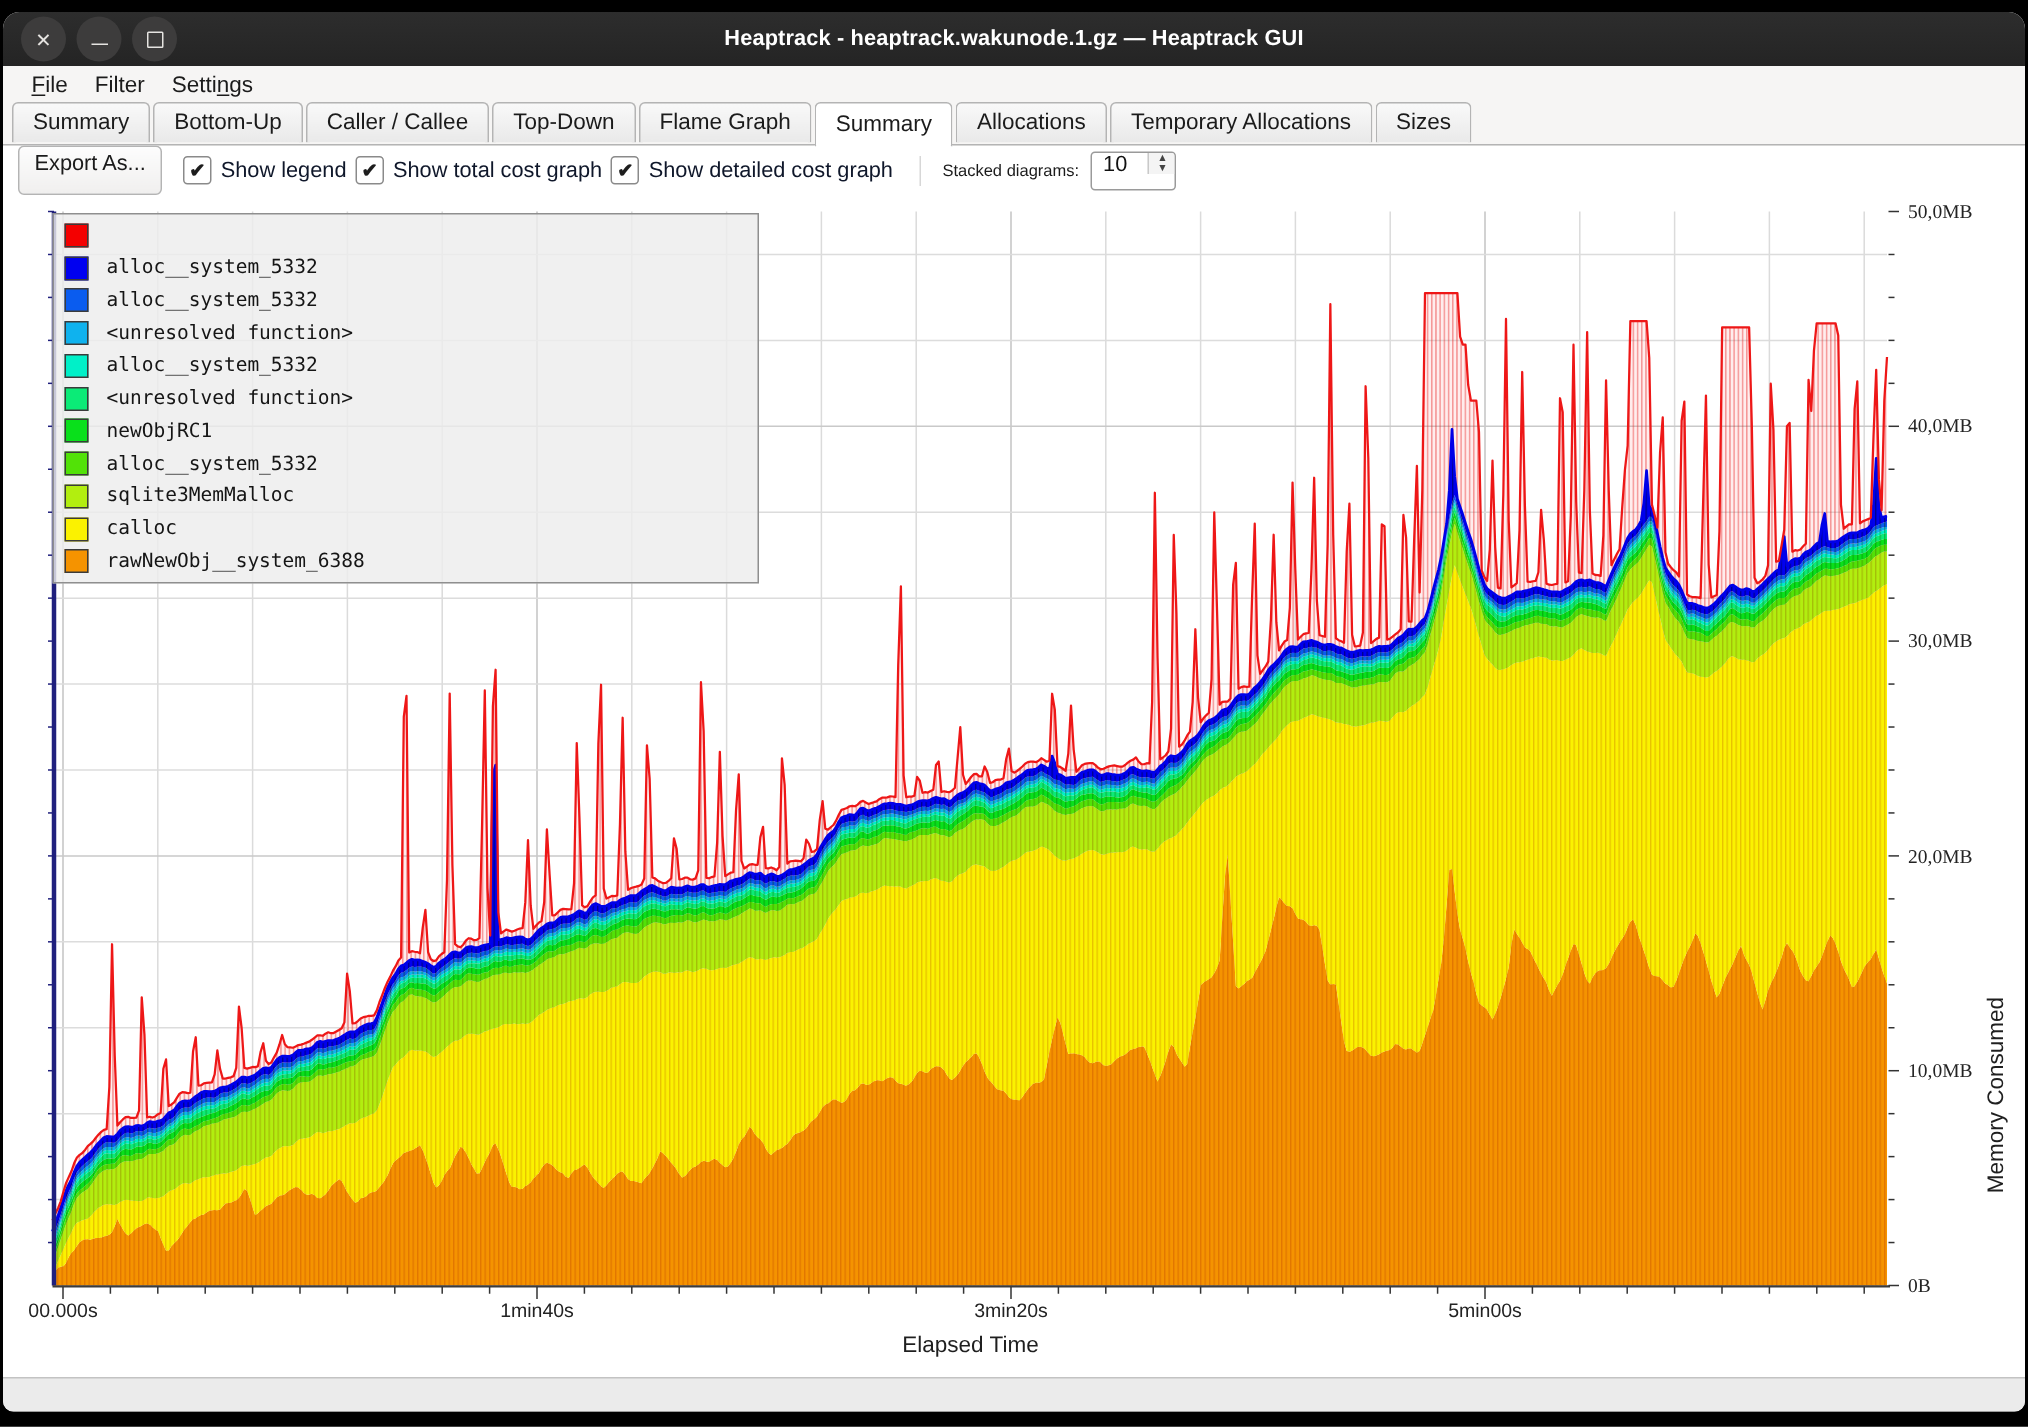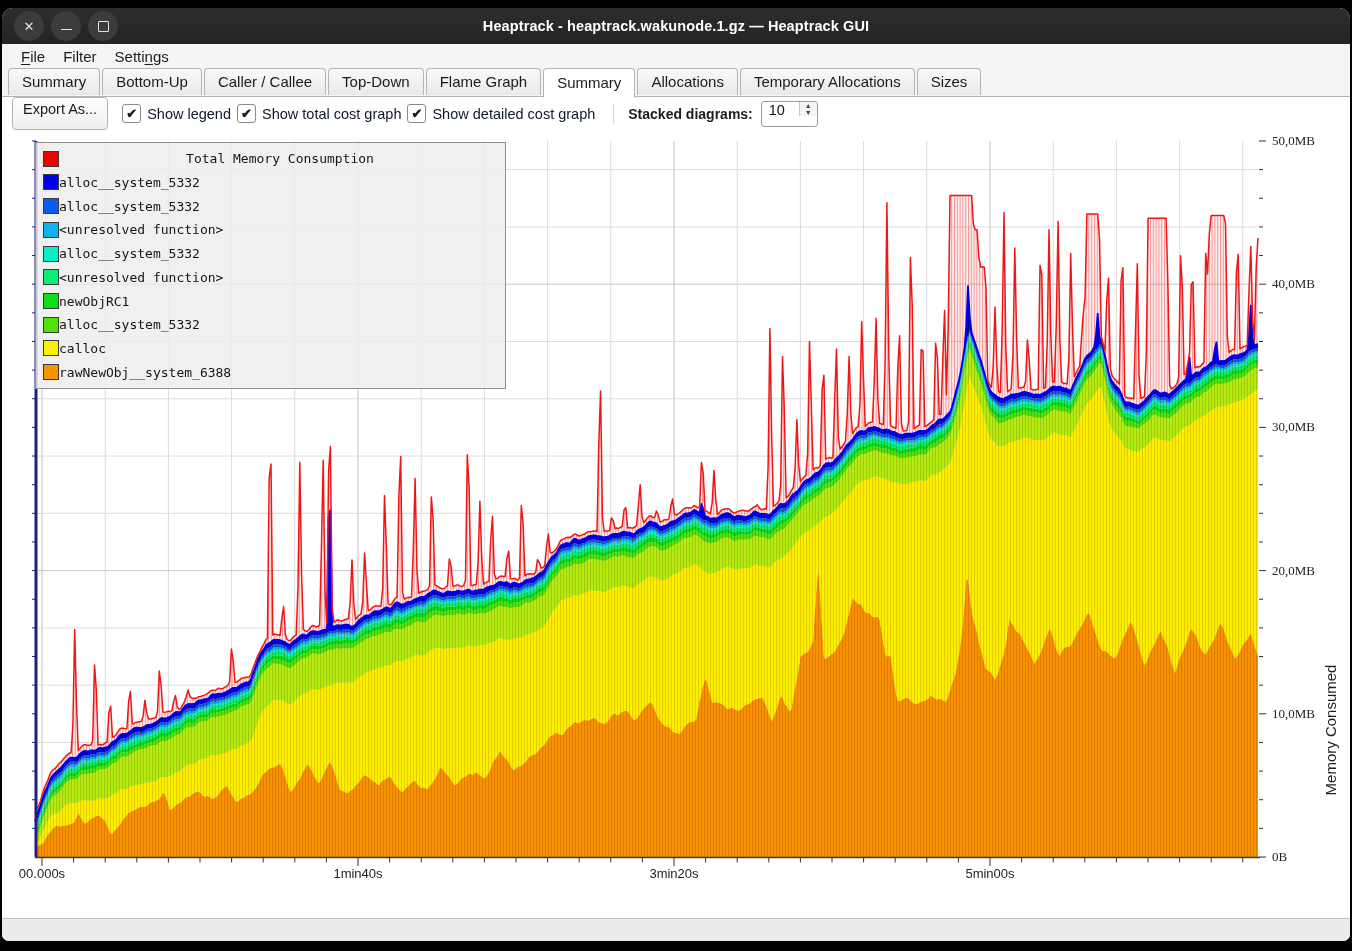--- a/index.html
+++ b/index.html
@@ -37,30 +37,30 @@
   .chk{display:flex;align-items:center;gap:6px;margin-left:6px;}
   .chk .box{width:17px;height:17px;background:#fff;border:1px solid #8a8a8a;border-radius:3px;
     display:flex;align-items:center;justify-content:center;font-size:13px;font-weight:bold;color:#1d1d1d;}
   .chk .lbl{font-size:14.5px;color:#0f172a;}
   .tsep{width:1px;height:20px;background:#d7d7d7;margin:0 6px 0 10px;}
   .spinwrap{display:flex;align-items:flex-start;border:1px solid #9a9a9a;border-radius:3px;height:24px;
     background:#fff;overflow:hidden;}
   .spinval{width:30px;font-size:14.5px;color:#111;display:flex;align-items:center;padding-left:7px;}
   .spinbtns{width:17px;border-left:1px solid #c9c9c9;display:flex;flex-direction:column;background:#f4f4f4;}
   .spinbtns div{flex:1;font-size:7px;color:#444;display:flex;align-items:center;justify-content:center;}
-  .stacked-lbl{font-size:14px;color:#1b1b1b;font-weight:bold;}
+  .stacked-lbl{font-size:11px;color:#1b1b1b;}
   
   .chartpane{flex:0 0 788px;height:788px;position:relative;background:#fff;}
   #chart-svg{position:absolute;left:0;top:0;}
   .legend{position:absolute;left:33px;top:12px;width:471px;height:247px;
     background:rgba(237,237,237,0.82);border:1px solid #8f8f8f;box-sizing:border-box;
     display:flex;flex-direction:column;justify-content:space-evenly;padding:2px 4px;z-index:5;}
   .lg-row{display:flex;align-items:center;height:20px;}
   .lg-sw{width:16px;height:16px;border:1px solid #3a3a3a;flex:0 0 16px;margin-left:3px;box-sizing:border-box;}
-  .lg-lbl{font-family:"DejaVu Sans Mono",monospace;font-size:13px;color:#151515;white-space:pre;}
+  .lg-lbl{font-family:"DejaVu Sans Mono",monospace;font-size:13px;color:#151515;margin-left:12px;white-space:pre;}
   .lg-title{flex:1;text-align:center;font-family:"DejaVu Sans Mono",monospace;font-size:13px;color:#151515;}
   .ytick{position:absolute;font-size:13px;color:#232323;white-space:nowrap;font-family:Liberation Serif, serif;}
   .xtick{position:absolute;font-size:13px;color:#232323;width:100px;text-align:center;}
   .axis-title-x{position:absolute;left:0;width:1290px;text-align:center;top:758px;font-size:15px;color:#1f1f1f;}
   .axis-title-y{position:absolute;left:1306px;top:240px;font-size:15px;color:#1f1f1f;
     transform:rotate(-90deg);transform-origin:left top;white-space:nowrap;width:280px;text-align:center;
     translate:14px 500px;}
   
   .statusbar{flex:1;background:#ebebeb;border-top:1px solid #c3c3c3;}
 </style>
@@ -314,21 +314,20 @@
           <line x1="1114.4" y1="728" x2="1114.4" y2="732.5" stroke="#333" stroke-width="1"></line>
           <line x1="1146" y1="728" x2="1146" y2="732.5" stroke="#333" stroke-width="1"></line>
           <line x1="1177.6000000000001" y1="728" x2="1177.6000000000001" y2="732.5" stroke="#333" stroke-width="1"></line>
           <line x1="1209.2" y1="728" x2="1209.2" y2="732.5" stroke="#333" stroke-width="1"></line>
           <line x1="1240.8" y1="728" x2="1240.8" y2="732.5" stroke="#333" stroke-width="1"></line>
         </g>
       </svg>
     <div class="legend" id="legend">
         <div class="lg-row">
           <span class="lg-sw" style="background: rgb(244, 0, 0);"></span>
-          <span class="lg-title">Total Memory Consumption</span>
         </div>
         <div class="lg-row">
           <span class="lg-sw" style="background: rgb(0, 0, 240);"></span>
           <span class="lg-lbl">alloc__system_5332</span>
         </div>
         <div class="lg-row">
           <span class="lg-sw" style="background: rgb(10, 92, 239);"></span>
           <span class="lg-lbl">alloc__system_5332</span>
         </div>
         <div class="lg-row">
@@ -343,20 +342,24 @@
           <span class="lg-sw" style="background: rgb(11, 235, 119);"></span>
           <span class="lg-lbl">&lt;unresolved function&gt;</span>
         </div>
         <div class="lg-row">
           <span class="lg-sw" style="background: rgb(9, 224, 27);"></span>
           <span class="lg-lbl">newObjRC1</span>
         </div>
         <div class="lg-row">
           <span class="lg-sw" style="background: rgb(82, 226, 7);"></span>
           <span class="lg-lbl">alloc__system_5332</span>
+        </div>
+        <div class="lg-row">
+          <span class="lg-sw" style="background: rgb(178, 238, 15);"></span>
+          <span class="lg-lbl">sqlite3MemMalloc</span>
         </div>
         <div class="lg-row">
           <span class="lg-sw" style="background: rgb(251, 242, 0);"></span>
           <span class="lg-lbl">calloc</span>
         </div>
         <div class="lg-row">
           <span class="lg-sw" style="background: rgb(245, 147, 0);"></span>
           <span class="lg-lbl">rawNewObj__system_6388</span>
         </div>
       </div>
@@ -367,17 +370,18 @@
         <div class="ytick" style="left: 1270px; top: 289.4px;">30,0MB</div>
         <div class="ytick" style="left: 1270px; top: 146.2px;">40,0MB</div>
         <div class="ytick" style="left: 1270px; top: 3px;">50,0MB</div>
       </div>
     <div id="xticks">
         <div class="xtick" style="left: -10px; top: 736px;">00.000s</div>
         <div class="xtick" style="left: 306px; top: 736px;">1min40s</div>
         <div class="xtick" style="left: 622px; top: 736px;">3min20s</div>
         <div class="xtick" style="left: 938px; top: 736px;">5min00s</div>
       </div>
+    <div class="axis-title-x">Elapsed Time</div>
     <div class="axis-title-y">Memory Consumed</div>
   </div>
 
   <div class="statusbar"></div>
 </div>
 
 </body></html>

